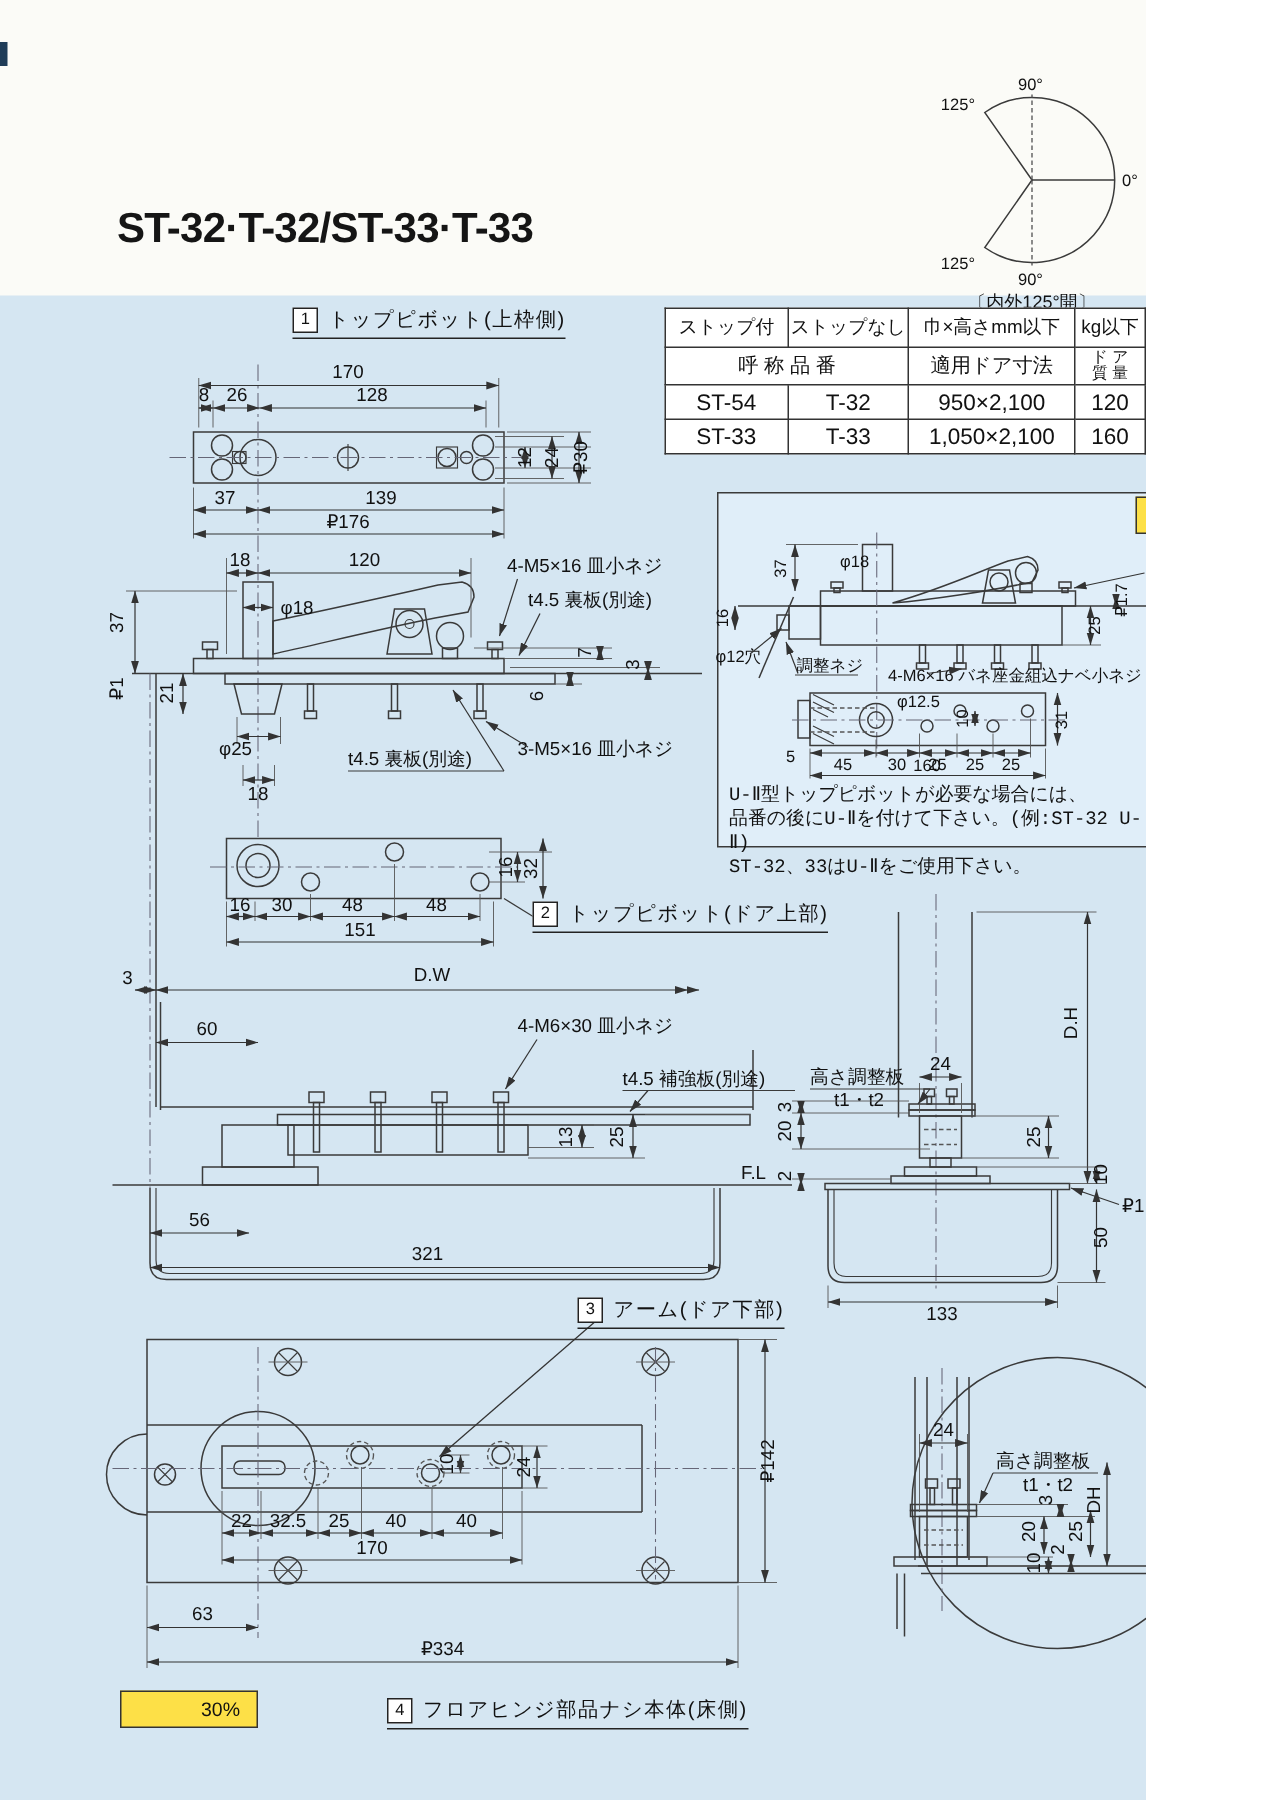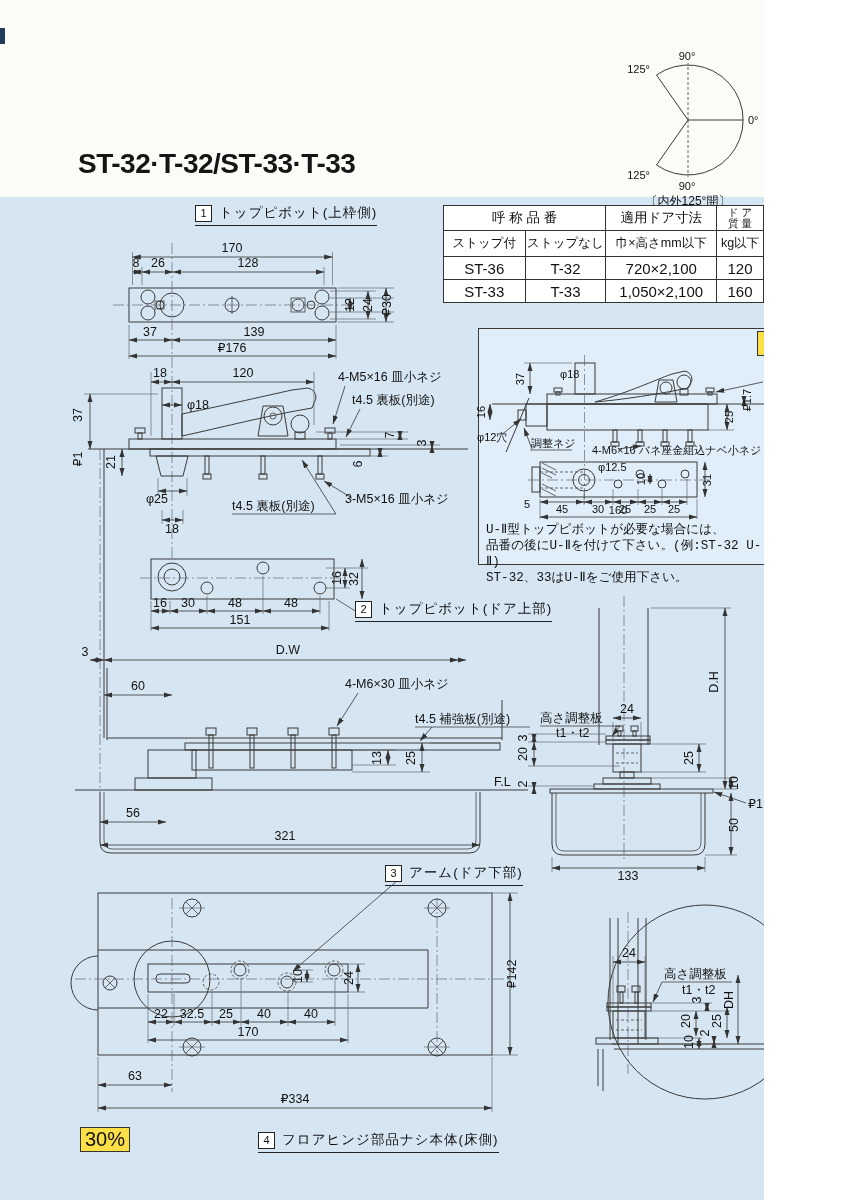--- a/index.html
+++ b/index.html
@@ -2,35 +2,35 @@
 <html><head>
 <meta charset="utf-8">
 <style>
   html,body{margin:0;padding:0;}
   body{font-family:"Liberation Sans","DejaVu Sans",sans-serif;}
   .page{position:relative;width:764px;height:1200px;overflow:hidden;background:#fbfbf7;}
   .band-top{position:absolute;left:0;top:0;width:848px;height:197px;background:#fbfbf7;}
   .band-main{position:absolute;left:0;top:197px;width:848px;height:1003px;background:#d5e6f2;}
   .edge-tab{position:absolute;background:#1f3c58;}
   .title{position:absolute;left:78px;top:103px;font-size:25px;font-weight:bold;color:#151515;letter-spacing:2px;}
-  .subtitle{position:absolute;left:78px;top:148px;font-size:28px;font-weight:bold;color:#151515;letter-spacing:-0.5px;}
+  .subtitle{position:absolute;left:78px;top:136px;font-size:28px;font-weight:bold;color:#151515;letter-spacing:-0.5px;}
   .spec-table{position:absolute;left:443px;top:205px;border-collapse:collapse;background:#fff;}
   .spec-table td{border:1px solid #333;text-align:center;color:#111;padding:0;}
   .spec-table .h1{font-size:13.5px;height:24px;}
   .spec-table .h2{font-size:12.5px;height:25px;}
   .spec-table .dt{font-size:15px;height:22px;}
   .wsm{font-size:10.5px;line-height:11px;display:block;}
   .seclabel{position:absolute;display:flex;align-items:center;border-bottom:1px solid #222;padding-bottom:3px;color:#111;}
   .seclabel .num{display:inline-block;width:15px;height:15px;border:1px solid #222;font-size:11px;line-height:15px;text-align:center;margin-right:7px;background:#fff;}
   .seclabel .lbl{font-size:13.5px;letter-spacing:1px;}
   .u2box{position:absolute;left:478px;top:328px;width:365px;height:237px;background:#e0eef9;border:1px solid #3a3a3a;box-sizing:border-box;}
   .u2title{position:absolute;left:497px;top:332px;font-size:17px;color:#111;letter-spacing:2px;}
   .badge{position:absolute;border:1px solid #333;background:#fde047;color:#111;text-align:center;}
   .u2badge{left:757px;top:331px;width:62px;height:23px;font-size:15px;line-height:23px;}
-  .badge30{left:80px;top:1127px;width:48px;height:23px;font-size:20px;line-height:23px;}
+  .badge30{left:80px;top:1127px;width:48px;height:23px;font-size:13px;line-height:23px;padding-left:42px;}
   .u2notes{position:absolute;left:486px;top:522px;font-size:12.6px;line-height:16px;color:#111;}
   svg.art{position:absolute;left:0;top:0;z-index:2;}
   .hud{z-index:3;}
   .ln{stroke:#3a3a3a;stroke-width:1;fill:none;}
   .lnt{stroke:#3a3a3a;stroke-width:0.75;fill:none;}
   .cl{stroke:#667;stroke-width:0.7;fill:none;stroke-dasharray:11 3 2 3;}
   .hd{stroke:#555;stroke-width:0.9;fill:none;stroke-dasharray:3 2;}
   .dim{stroke:#333;stroke-width:0.8;fill:none;}
   .ext{stroke:#555;stroke-width:0.6;fill:none;}
   text.t{font-family:"Liberation Sans","DejaVu Sans",sans-serif;font-size:12.5px;fill:#111;}
@@ -538,37 +538,37 @@
       <text class="t ts" x="618" y="514" text-anchor="middle">160</text>
       <text class="t ts" x="527" y="508" text-anchor="middle">5</text>
     </g>
   </svg>
 
   <div class="subtitle hud">ST-32·T-32/ST-33·T-33</div>
 
   <table class="spec-table hud" style="z-index:3;">
     <tbody>
         <tr>
+      <td class="h2" style="width:86px;">ストップ付</td>
+      <td class="h2" style="width:86px;">ストップなし</td>
+      <td class="h2">巾×高さmm以下</td>
+      <td class="h2">kg以下</td>
+    </tr>
+    <tr>
       <td class="h1" colspan="2" style="width:172px;">呼 称 品 番</td>
       <td class="h1" style="width:112px;">適用ドア寸法</td>
       <td class="h1" style="width:48px;">
         <span class="wsm">ド ア</span>
         <span class="wsm">質 量</span>
       </td>
     </tr>
     <tr>
-      <td class="h2" style="width:86px;">ストップ付</td>
-      <td class="h2" style="width:86px;">ストップなし</td>
-      <td class="h2">巾×高さmm以下</td>
-      <td class="h2">kg以下</td>
-    </tr>
-    <tr>
-      <td class="dt">ST-36</td>
+      <td class="dt">ST-54</td>
       <td class="dt">T-32</td>
-      <td class="dt">720×2,100</td>
+      <td class="dt">950×2,100</td>
       <td class="dt">120</td>
     </tr>
     <tr>
       <td class="dt">ST-33</td>
       <td class="dt">T-33</td>
       <td class="dt">1,050×2,100</td>
       <td class="dt">160</td>
     </tr>
   </tbody>
     </table>

